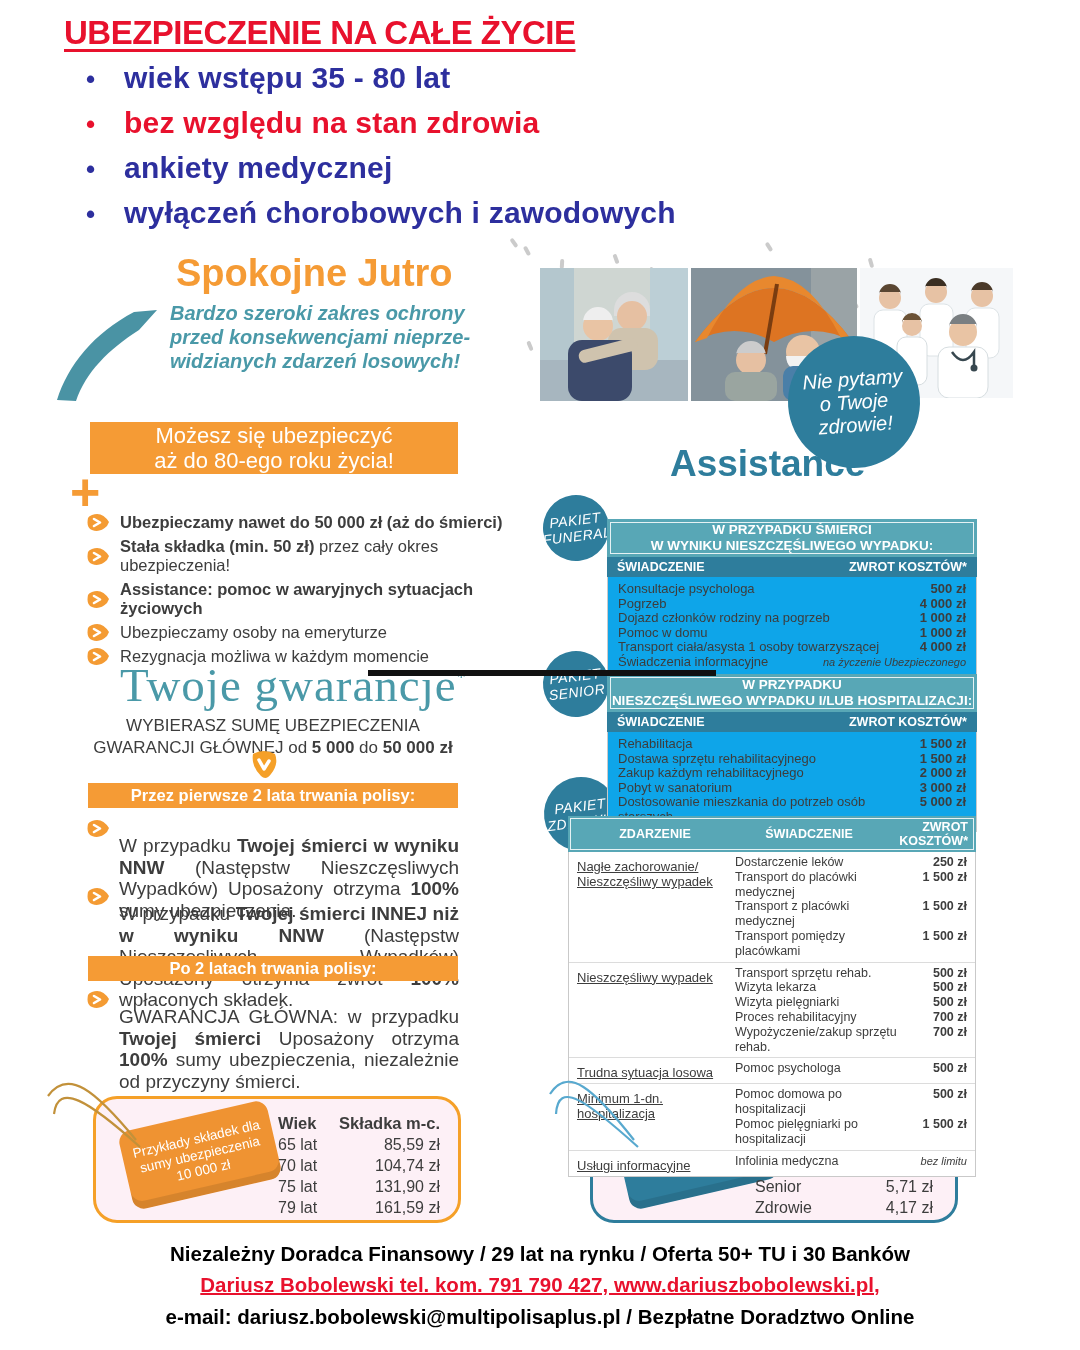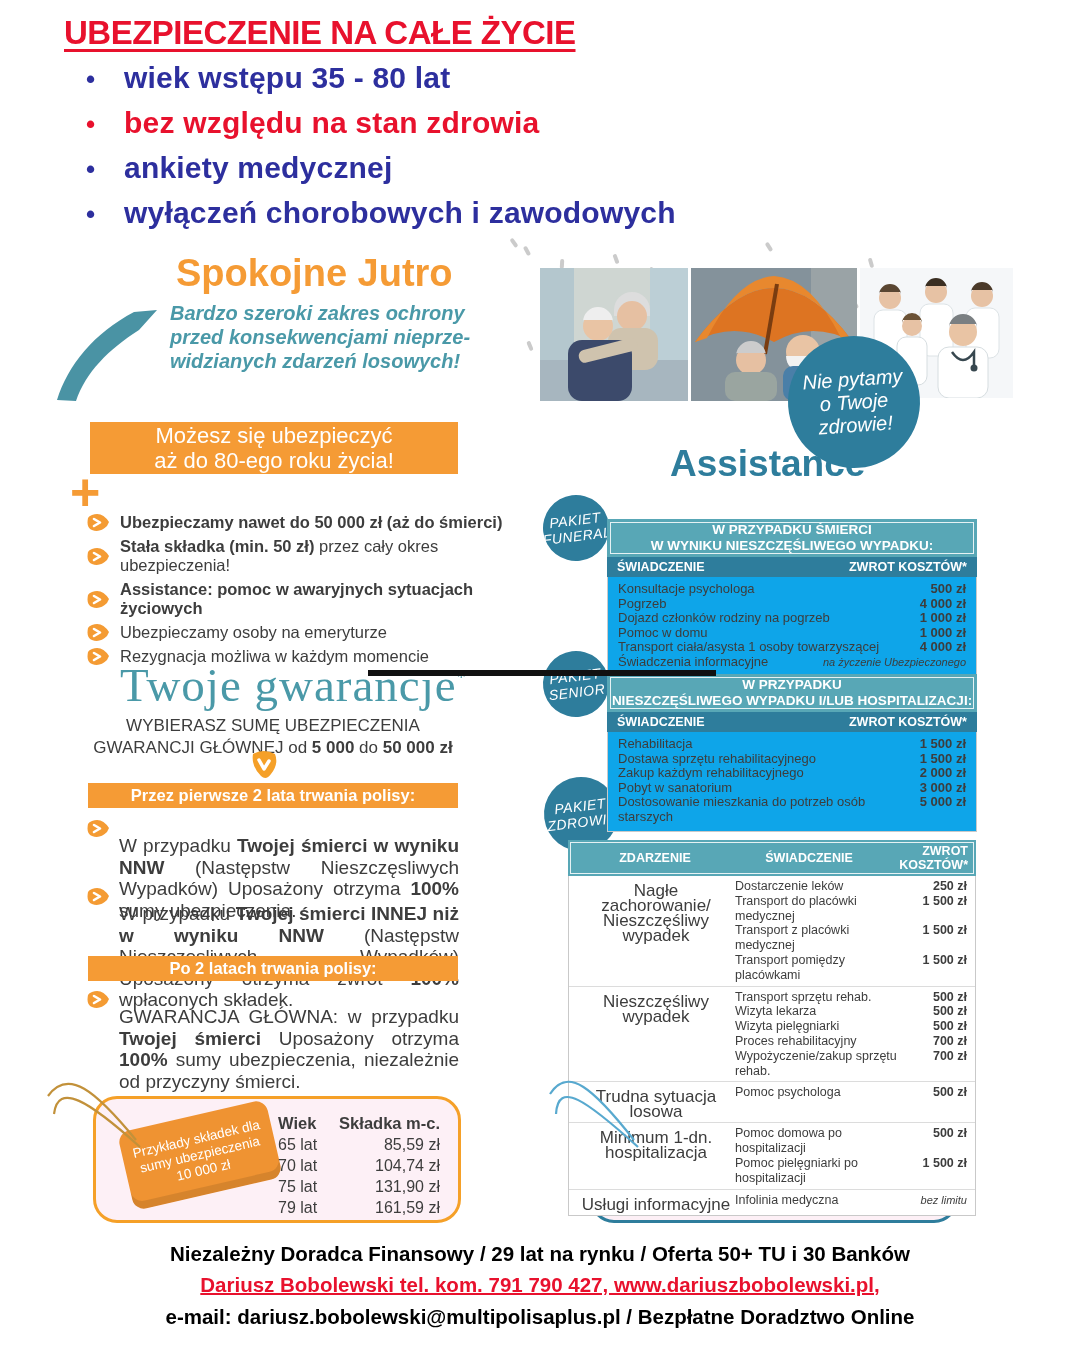--- a/index.html
+++ b/index.html
@@ -107,31 +107,31 @@
               line-height:16px;text-align:center;padding:3px 4px;
               outline:1px solid rgba(255,255,255,.85);outline-offset:-4px;}
   .pkg-sub{background:var(--teal);color:#fff;font-weight:bold;font-size:12.5px;
            display:flex;justify-content:space-between;padding:3px 10px;}
   .pkg-body{background:#0ea5e9;border:1px solid #c9c9c9;border-top:none;padding:5px 10px 6px;}
   .pkg-row{display:flex;justify-content:space-between;font-size:13px;line-height:14.6px;color:var(--ink);}
   .pkg-row .amt{font-weight:bold;white-space:nowrap;}
   .pkg-row.note .amt{font-weight:normal;font-style:italic;font-size:11px;}
 
   
-  #pkg-zdrowie{left:568px;top:840px;width:408px;z-index:2;}
+  #pkg-zdrowie{left:568px;top:816px;width:408px;z-index:2;}
   .zd-header{background:var(--teal-band);color:#fff;font-weight:bold;font-size:12.5px;
              display:flex;align-items:center;padding:4px 8px;
              outline:1px solid rgba(255,255,255,.85);outline-offset:-3px;}
   .zd-header .c1{width:158px;text-align:center;}
   .zd-header .c2{width:150px;text-align:center;}
   .zd-header .c3{flex:1;text-align:right;}
   .zd-body{background:#fff;border:1px solid #c9c9c9;border-top:none;}
   .zd-group{display:flex;padding:3px 8px;border-bottom:1px solid #dcdcdc;}
   .zd-group:last-child{border-bottom:none;}
-  .zd-event{width:158px;text-align:center;font-size:17px;line-height:15px;padding-top:4px;}
+  .zd-event{width:158px;text-align:left;font-size:13px;line-height:15px;padding-top:4px;text-decoration:underline;}
   .zd-items{flex:1;}
   .zd-item{display:flex;font-size:12.5px;line-height:14.8px;}
   .zd-item .lbl{flex:1;}
   .zd-item .amt{width:62px;text-align:right;font-weight:bold;white-space:nowrap;}
   .zd-item.note .amt{font-weight:normal;font-style:italic;font-size:11px;}
 
   
   .ex-box{top:1096px;width:362px;height:121px;border-radius:24px;background:var(--pink);}
   #box-left{left:93px;border:3px solid #f5a028;}
   #box-right{left:590px;border:3px solid var(--teal);}

